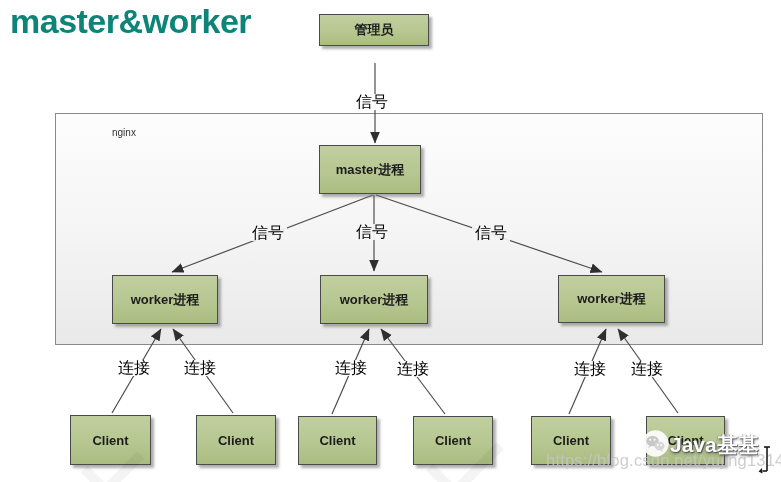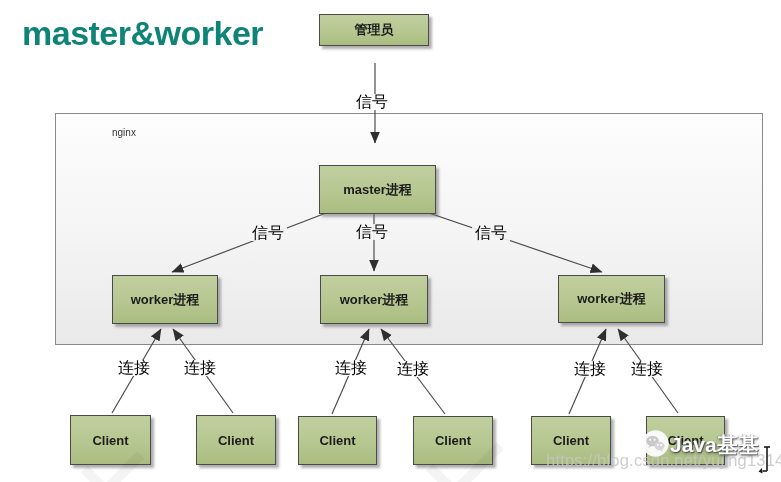--- a/index.html
+++ b/index.html
@@ -1,21 +1,21 @@
 <!DOCTYPE html>
 <html><head>
 <meta charset="utf-8">
 <style>
   html,body{margin:0;padding:0;background:#ffffff;}
   .stage{
     position:relative;width:781px;height:482px;background:#ffffff;overflow:hidden;
     font-family:"Liberation Sans","DejaVu Sans",sans-serif;
   }
   .page-title{
-    position:absolute;left:10px;top:2px;margin:12px;
+    position:absolute;left:10px;top:2px;margin:0;
     font-size:34px;font-weight:600;letter-spacing:-0.5px;color:#0E8478;
   }
   .nginx-box{
     position:absolute;left:55px;top:113px;width:708px;height:232px;
     border:1.5px solid #8a8a8a;box-sizing:border-box;
     background:linear-gradient(180deg,#fdfdfd 0%,#f4f4f4 55%,#e9e9e9 100%);
   }
   .nginx-label{
     position:absolute;left:56px;top:13px;font-size:10px;color:#333;
   }
@@ -75,21 +75,21 @@
       <line x1="112" y1="413" x2="161" y2="329" marker-end="url(#ah)"></line>
       <line x1="233" y1="413" x2="173" y2="329" marker-end="url(#ah)"></line>
       <line x1="332" y1="414" x2="369" y2="329" marker-end="url(#ah)"></line>
       <line x1="445" y1="414" x2="381" y2="329" marker-end="url(#ah)"></line>
       <line x1="569" y1="414" x2="606" y2="329" marker-end="url(#ah)"></line>
       <line x1="678" y1="413" x2="618" y2="329" marker-end="url(#ah)"></line>
     </g>
   </svg>
 
   <div class="node" style="left:319px;top:14px;width:110px;height:32px;">管理员</div>
-  <div class="node" style="left:319px;top:145px;width:117px;height:49px;margin-top:20px;">master进程</div>
+  <div class="node" style="left:319px;top:145px;width:102px;height:49px;">master进程</div>
   <div class="node" style="left:112px;top:275px;width:106px;height:49px;">worker进程</div>
   <div class="node" style="left:320px;top:275px;width:108px;height:49px;">worker进程</div>
   <div class="node" style="left:558px;top:275px;width:107px;height:48px;">worker进程</div>
   <div class="node" style="left:70px;top:415px;width:81px;height:50px;">Client</div>
   <div class="node" style="left:196px;top:415px;width:80px;height:50px;">Client</div>
   <div class="node" style="left:298px;top:416px;width:79px;height:49px;">Client</div>
   <div class="node" style="left:413px;top:416px;width:80px;height:49px;">Client</div>
   <div class="node" style="left:531px;top:416px;width:80px;height:49px;">Client</div>
   <div class="node" style="left:646px;top:416px;width:79px;height:49px;">Client</div>
 

